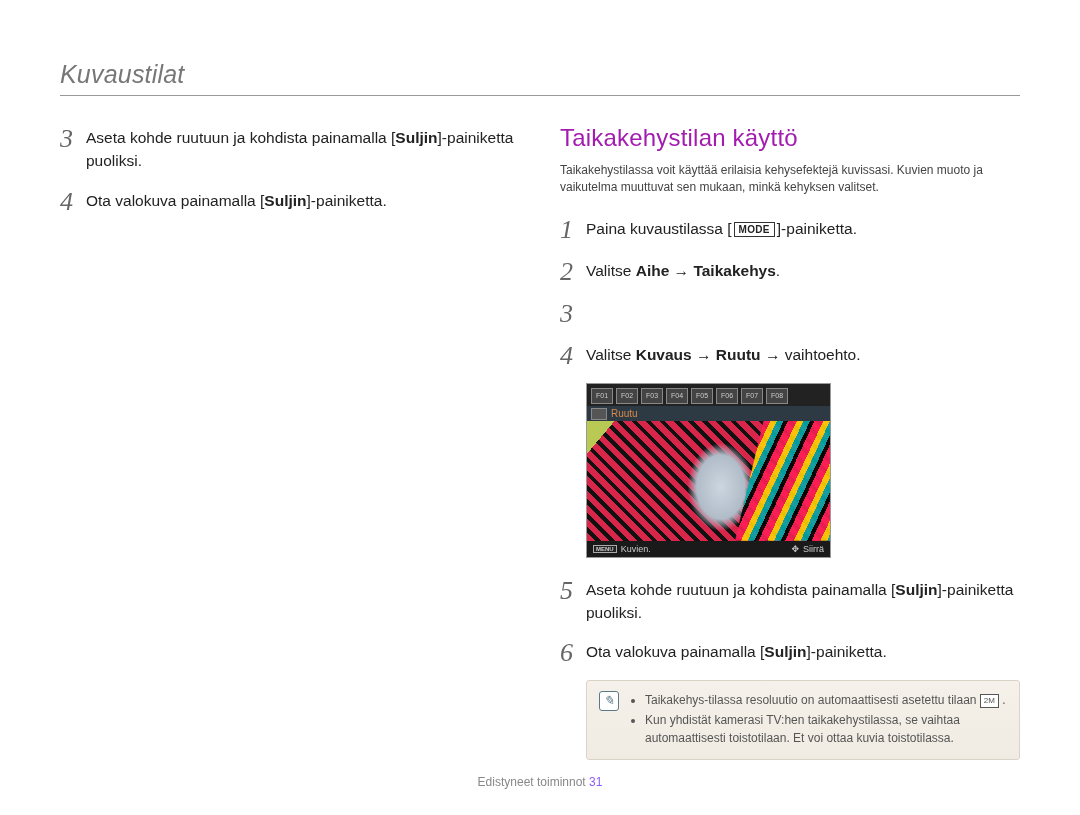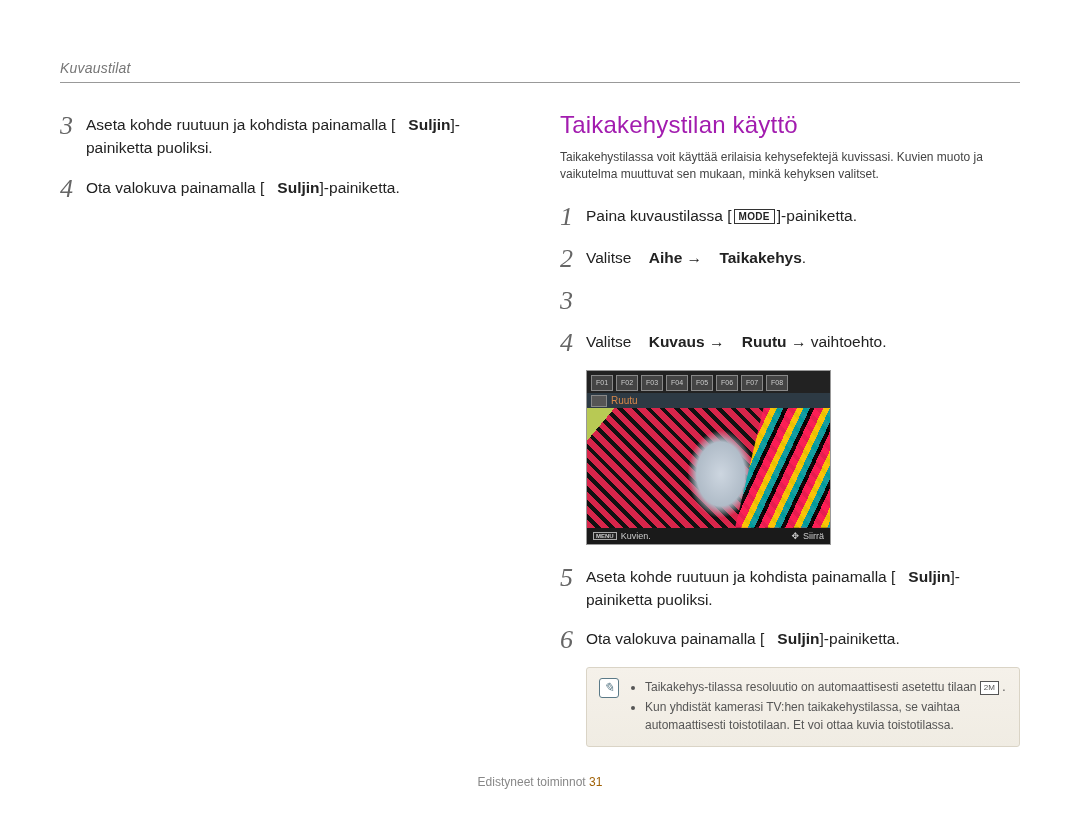--- a/index.html
+++ b/index.html
@@ -6,21 +6,21 @@
   body {
     background: #fff;
     font-family: Arial, Helvetica, sans-serif;
     color: #333;
     width: 1080px;
     height: 815px;
     position: relative;
     padding: 60px 60px 40px 60px;
   }
   .header {
-    font-size: 14px;
+    font-size: 25px;
     color: #777;
     font-weight: 300;
     border-bottom: 1px solid #999;
     padding-bottom: 6px;
     margin-bottom: 28px;
     font-style: italic;
     letter-spacing: 0.2px;
   }
   .columns {
     display: flex;
@@ -54,21 +54,21 @@
     flex-shrink: 0;
     line-height: 1;
     margin-top: 2px;
   }
   .step-text {
     font-size: 15.5px;
     color: #222;
     line-height: 1.5;
     padding-top: 2px;
   }
-  .step-text b { font-weight: bold; padding-left: 13px; }
+  .step-text b { font-weight: bold; }
   .btn-box {
     display: inline-block;
     border: 1px solid #333;
     font-size: 10px;
     font-weight: bold;
     padding: 1px 4px;
     line-height: 1.1;
     vertical-align: middle;
     margin: 0 2px;
     font-style: normal;
@@ -184,21 +184,21 @@
     background: #fff;
   }
   .footer {
     position: absolute;
     bottom: 26px;
     left: 0; right: 0;
     text-align: center;
     font-size: 12px;
     color: #888;
   }
-  .footer .pg { color: #a16207; }
+  .footer .pg { color: #8b5cf6; }
 </style>
 </head>
 <body>
 
 <div class="header">Kuvaustilat</div>
 
 <div class="columns">
 
   <div class="col" id="left-steps">
       <div class="step">

